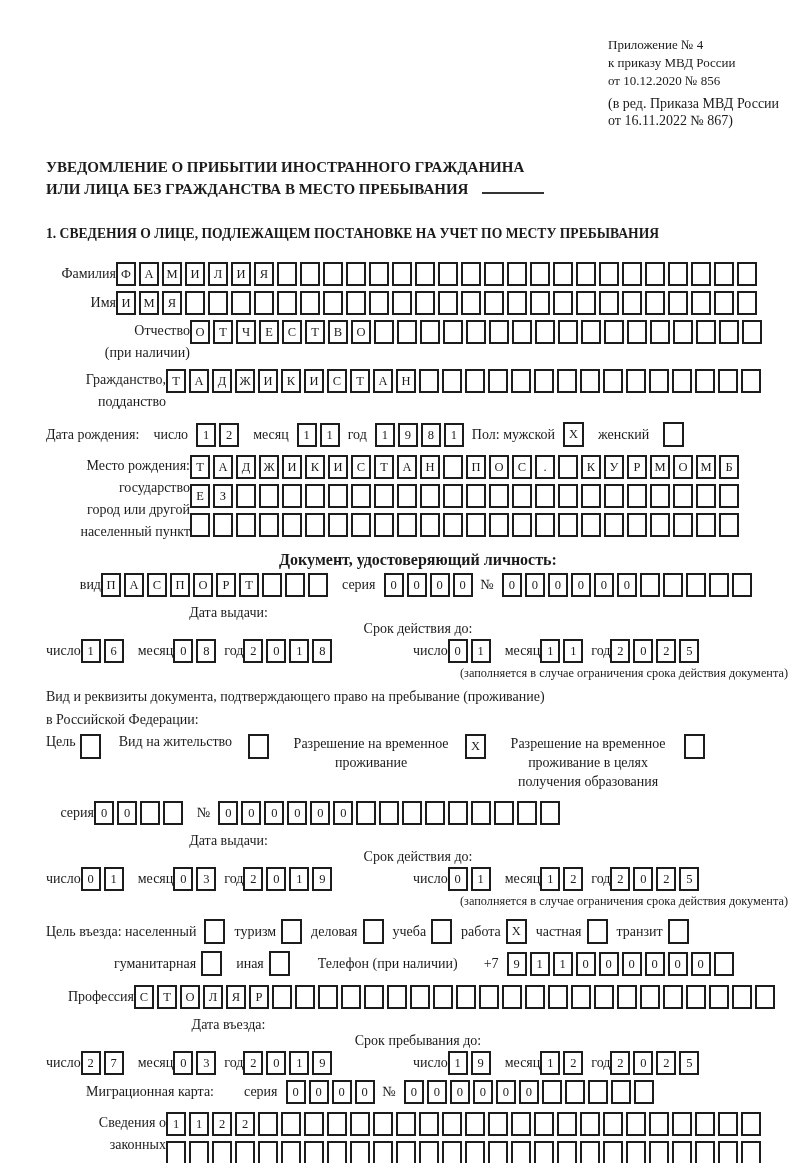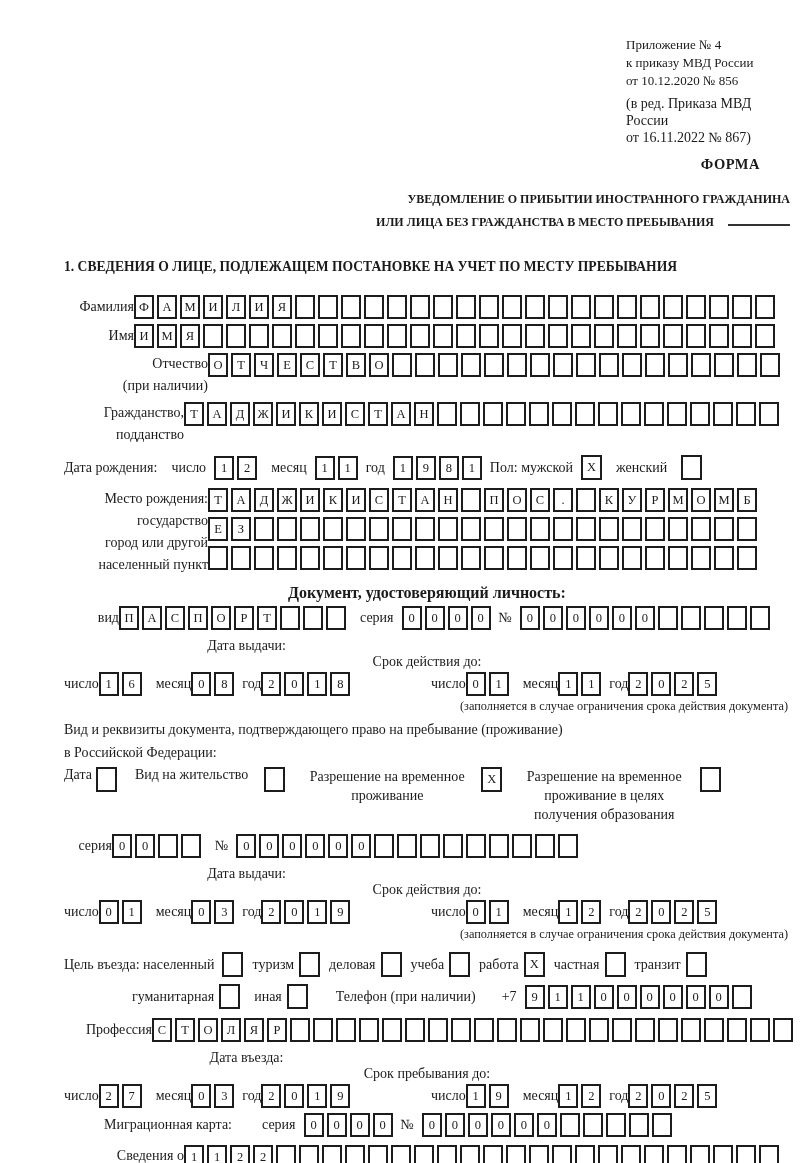--- a/index.html
+++ b/index.html
@@ -1,24 +1,24 @@
 <!DOCTYPE html>
 <html><head>
 <meta charset="utf-8">
 <style>
   html,body{margin:0;padding:0;background:#fff;}
   .page{
     position:relative;width:800px;height:1163px;box-sizing:border-box;
-    padding:36px 10px 10px 64px;overflow:hidden;background:#fff;color:#1b1b1b;
+    padding:36px 10px 10px 46px;overflow:hidden;background:#fff;color:#1b1b1b;
     font-family:"Liberation Serif","DejaVu Serif",serif;font-size:14px;
   }
   .hdr{margin-left:562px;font-size:13px;line-height:18px;}
   .hdr .ed{font-size:14px;margin-top:5px;line-height:17px;}
   .forma{margin-top:10px;margin-right:30px;text-align:right;font-weight:bold;font-size:14.5px;letter-spacing:.5px;}
-  .title{margin-top:16px;text-align:right;font-weight:bold;font-size:12px;line-height:21px;}
+  .title{margin-top:28px;text-align:left;font-weight:bold;font-size:15px;line-height:21px;}
   .title .ul{display:inline-block;width:62px;border-bottom:2px solid #333;height:14px;margin-left:14px;}
   .sec{margin-top:26px;font-weight:bold;font-size:13.6px;}
   .row{display:flex;align-items:center;margin-top:5px;}
   .rowtop{display:flex;align-items:flex-start;margin-top:5px;}
   .lbl{flex:none;text-align:right;}
   .boxes{display:flex;gap:3px;flex:none;}
   .box{flex:none;width:16px;height:20px;border:2px solid #1c1c1c;background:#fff;
        text-align:center;font-size:12.5px;line-height:20px;font-family:"Liberation Serif",serif;}
   .cbx{width:17px;height:21px;line-height:21px;}
   .w70{width:70px;} .w120{width:120px;} .w144{width:144px;}
@@ -47,21 +47,20 @@
 
   <div class="hdr">
     <div>Приложение № 4</div>
     <div>к приказу МВД России</div>
     <div>от 10.12.2020 № 856</div>
     <div class="ed">
       <div>(в ред. Приказа МВД России</div>
       <div>от 16.11.2022 № 867)</div>
     </div>
   </div>
-  <div class="forma">ФОРМА</div>
 
   <div class="title">
     <div>УВЕДОМЛЕНИЕ О ПРИБЫТИИ ИНОСТРАННОГО ГРАЖДАНИНА</div>
     <div><span>ИЛИ ЛИЦА БЕЗ ГРАЖДАНСТВА В МЕСТО ПРЕБЫВАНИЯ</span><span class="ul"></span></div>
   </div>
 
   <div class="sec">1. СВЕДЕНИЯ О ЛИЦЕ, ПОДЛЕЖАЩЕМ ПОСТАНОВКЕ НА УЧЕТ ПО МЕСТУ ПРЕБЫВАНИЯ</div>
 
   <div class="row" style="margin-top:20px;">
     <div class="lbl w70">Фамилия</div>
@@ -396,21 +395,21 @@
         </div>
     </div>
   </div>
   <div class="note">(заполняется в случае ограничения срока действия документа)</div>
 
   <div style="margin-top:8px;">Вид и реквизиты документа, подтверждающего право на пребывание (проживание)</div>
   <div style="margin-top:7px;">в Российской Федерации:</div>
 
   <div class="rowtop" style="margin-top:6px;">
     <div class="opt">
-      <span>Дата</span>
+      <span>Цель</span>
       <span class="box cbx" style="margin-left:4px;"></span>
     </div>
     <div class="opt" style="margin-left:18px;">
       <span>Вид на жительство</span>
       <span class="box cbx" style="margin-left:16px;"></span>
     </div>
     <div class="opt" style="margin-left:18px;">
       <span class="txt" style="width:168px;">
         <span>Разрешение на временное</span><br>
         <span>проживание</span>

